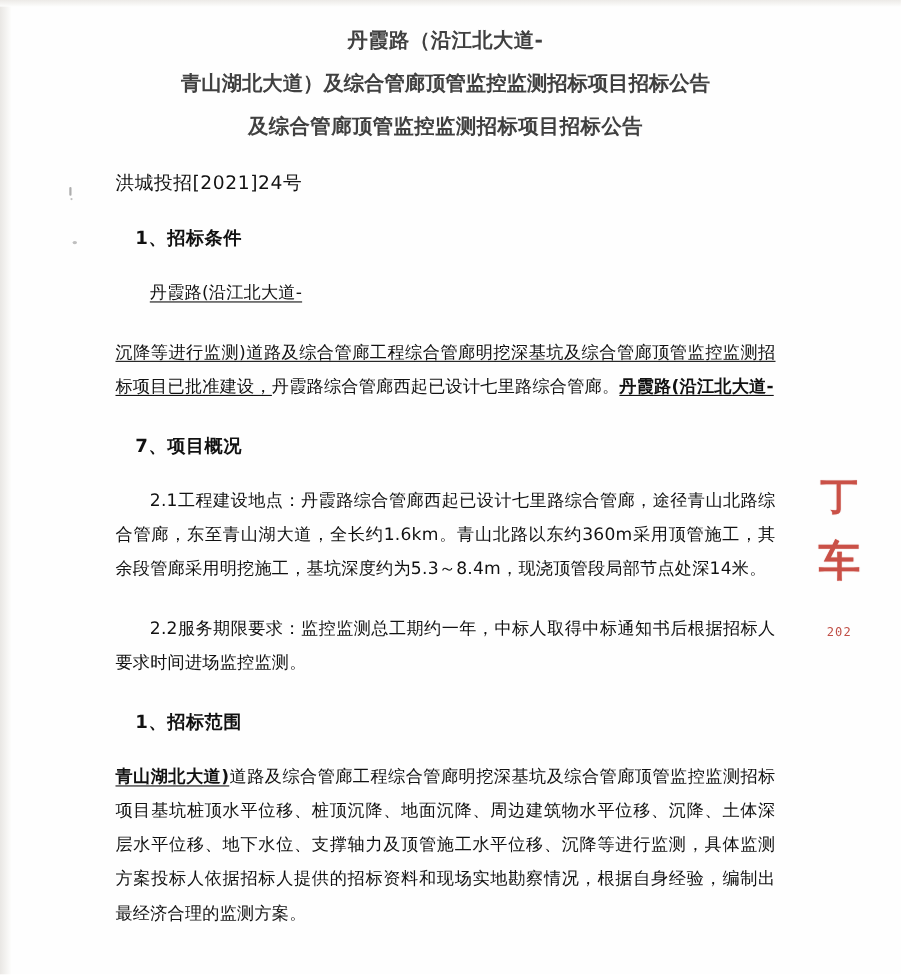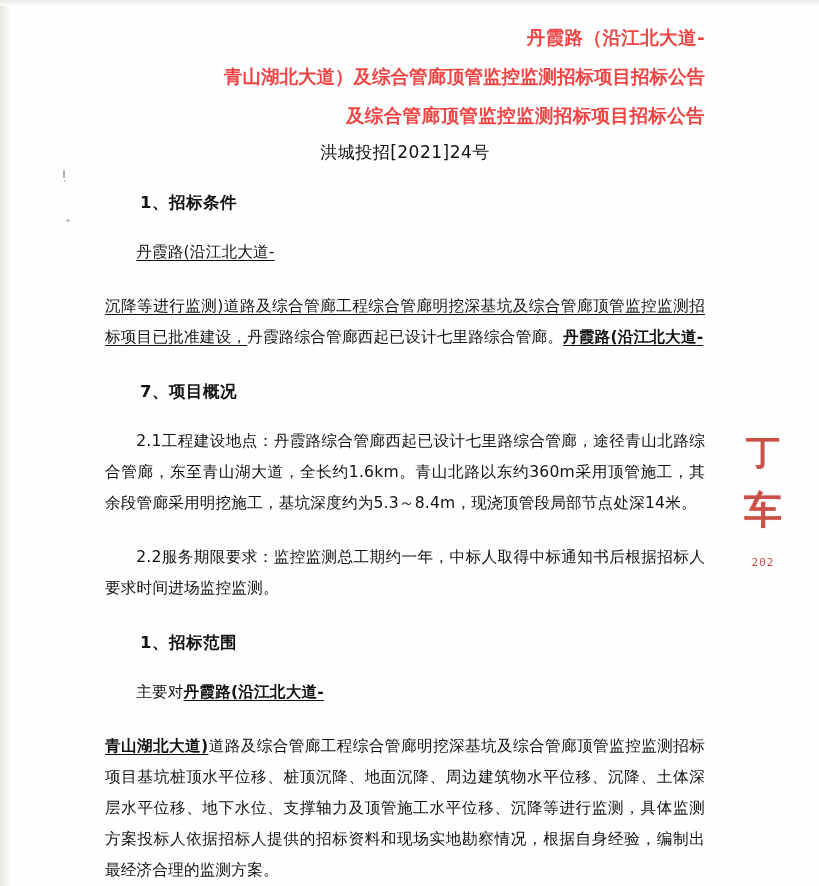--- a/index.html
+++ b/index.html
@@ -36,43 +36,43 @@
   }
 
   .content {
     position: absolute;
     left: 105px;
     top: 18px;
     width: 600px;
   }
 
   .doc-title {
-    text-align: right;
+    text-align: center;
     font-weight: bold;
     font-size: 18.5px;
     line-height: 39px;
     letter-spacing: 0.4px;
-    color: #ef4444;
+    color: #404040;
   }
   .doc-title div { white-space: nowrap; }
   .doc-title .t2 { letter-spacing: 0px; }
 
   .doc-number {
-    text-align: center;
+    text-align: left;
     font-size: 17px;
-    margin-top: 6px;
+    margin-top: 20px;
     letter-spacing: 0.5px;
     color: #111;
   }
 
   .section-head {
     font-weight: bold;
     font-size: 16.5px;
     margin-top: 28px;
-    margin-left: 35px;
+    margin-left: 18px;
     letter-spacing: 0.5px;
   }
 
   p.body {
     font-size: 15.6px;
     line-height: 31px;
     margin: 23px 0 0 0;
     text-align: justify;
     text-justify: inter-ideograph;
     letter-spacing: 0.2px;
@@ -95,21 +95,21 @@
   .seal .glyph {
     font-family: "DejaVu Serif", "Liberation Serif", serif;
     font-weight: bold;
     font-size: 34px;
     line-height: 44px;
     color: #c3392e;
     text-shadow: 0 0 1px rgba(180,40,30,0.5);
   }
   .seal .glyph.g2 { font-size: 38px; margin-top: 14px; }
   .seal .digits {
-    margin-top: 24px;
+    margin-top: 36px;
     font-size: 11px;
     letter-spacing: 1px;
     color: #b8382e;
     font-family: "DejaVu Sans Mono", "Liberation Mono", monospace;
   }
 
   
   .speck {
     position: absolute;
     background: #8a8a8a;
@@ -143,21 +143,20 @@
 
     <div class="section-head">1、招标条件</div>
     <p class="body indent"><span class="u">丹霞路(沿江北大道-</span></p>
     <p class="body"><span class="u">沉降等进行监测)道路及综合管廊工程综合管廊明挖深基坑及综合管廊顶管监控监测招标项目已批准建设，</span><span>丹霞路综合管廊西起已设计七里路综合管廊。</span><span class="bu">丹霞路(沿江北大道-</span></p>
 
     <div class="section-head">7、项目概况</div>
     <p class="body indent">2.1工程建设地点：丹霞路综合管廊西起已设计七里路综合管廊，途径青山北路综合管廊，东至青山湖大道，全长约1.6km。青山北路以东约360m采用顶管施工，其余段管廊采用明挖施工，基坑深度约为5.3～8.4m，现浇顶管段局部节点处深14米。</p>
     <p class="body indent">2.2服务期限要求：监控监测总工期约一年，中标人取得中标通知书后根据招标人要求时间进场监控监测。</p>
 
     <div class="section-head">1、招标范围</div>
-    <p class="body indent"><span>主要对</span><span class="bu">丹霞路(沿江北大道-</span></p>
     <p class="body"><span class="bu">青山湖北大道)</span><span>道路及综合管廊工程综合管廊明挖深基坑及综合管廊顶管监控监测招标项目基坑桩顶水平位移、桩顶沉降、地面沉降、周边建筑物水平位移、沉降、土体深层水平位移、地下水位、支撑轴力及顶管施工水平位移、沉降等进行监测，具体监测方案投标人依据招标人提供的招标资料和现场实地勘察情况，根据自身经验，编制出最经济合理的监测方案。</span></p>
 
   </div>
 
   <div class="seal">
     <div class="glyph">丁</div>
     <div class="glyph g2">车</div>
     <div class="digits">202</div>
   </div>
 </div>

